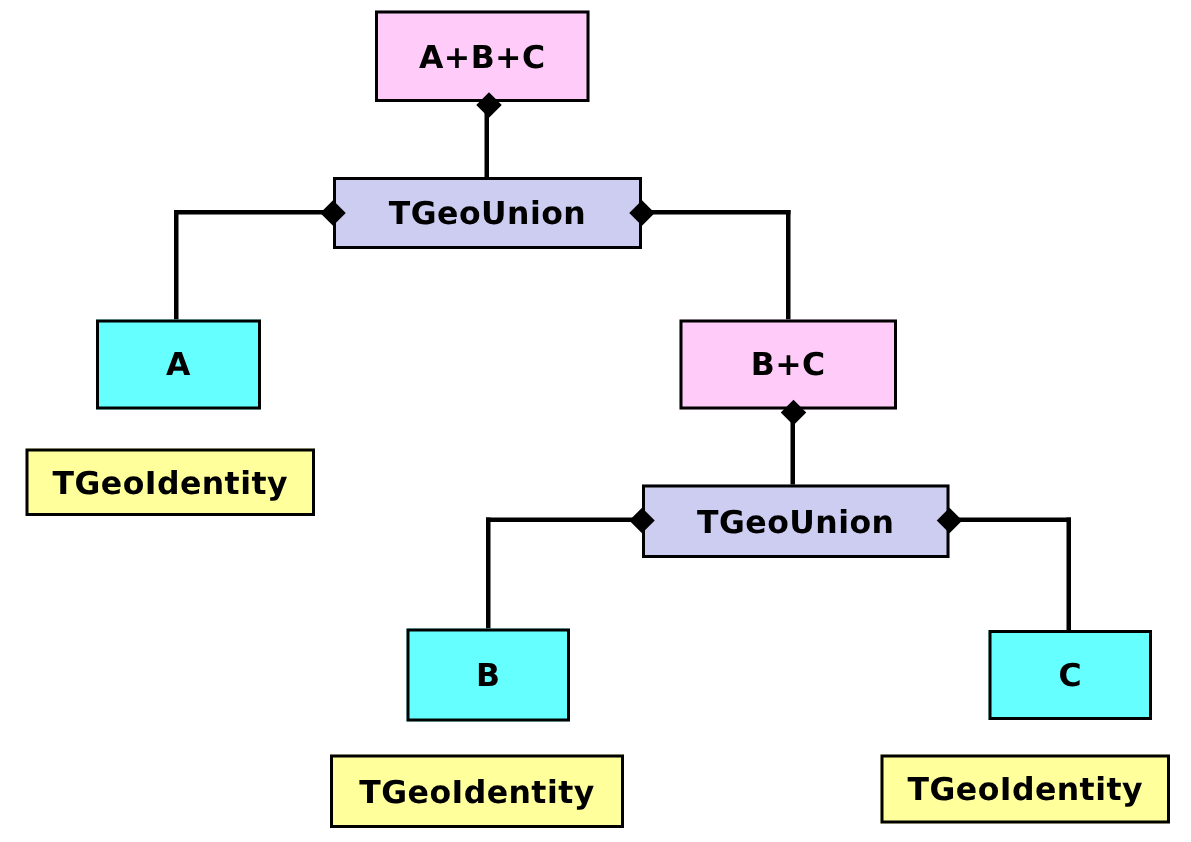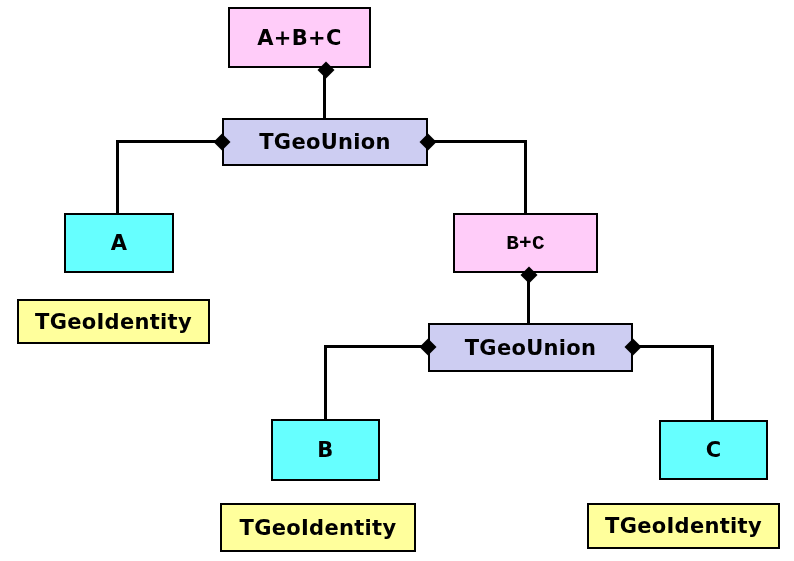--- a/index.html
+++ b/index.html
@@ -31,25 +31,25 @@
     z-index: 1;
   }
   .diamond {
     position: absolute;
     width: 12px; height: 12px;
     background: #000;
     transform: rotate(45deg);
     z-index: 3;
   }
   
-  #n-abc    { left: 228px; top: 7px;   width: 143px; height: 61px; }
+  #n-abc    { left: 250px; top: 7px;   width: 143px; height: 61px; }
   #n-union1 { left: 222px; top: 118px; width: 206px; height: 48px; }
   #n-a      { left: 64px;  top: 213px; width: 110px; height: 60px; }
   #n-ida    { left: 17px;  top: 299px; width: 193px; height: 45px; }
-  #n-bc     { left: 453px; top: 213px; width: 145px; height: 60px; font-family: Liberation Mono, monospace; }
+  #n-bc     { left: 453px; top: 213px; width: 145px; height: 60px; }
   #n-union2 { left: 428px; top: 323px; width: 205px; height: 49px; }
   #n-b      { left: 271px; top: 419px; width: 109px; height: 62px; }
   #n-c      { left: 659px; top: 420px; width: 109px; height: 60px; }
   #n-idb    { left: 220px; top: 503px; width: 196px; height: 49px; }
   #n-idc    { left: 587px; top: 503px; width: 193px; height: 46px; }
   
   #l1  { left: 323px; top: 68px;  width: 3px;   height: 52px; }
   #l2  { left: 116px; top: 140px; width: 108px; height: 3px;  }
   #l3  { left: 116px; top: 140px; width: 3px;   height: 73px; }
   #l4  { left: 426px; top: 140px; width: 101px; height: 3px;  }

